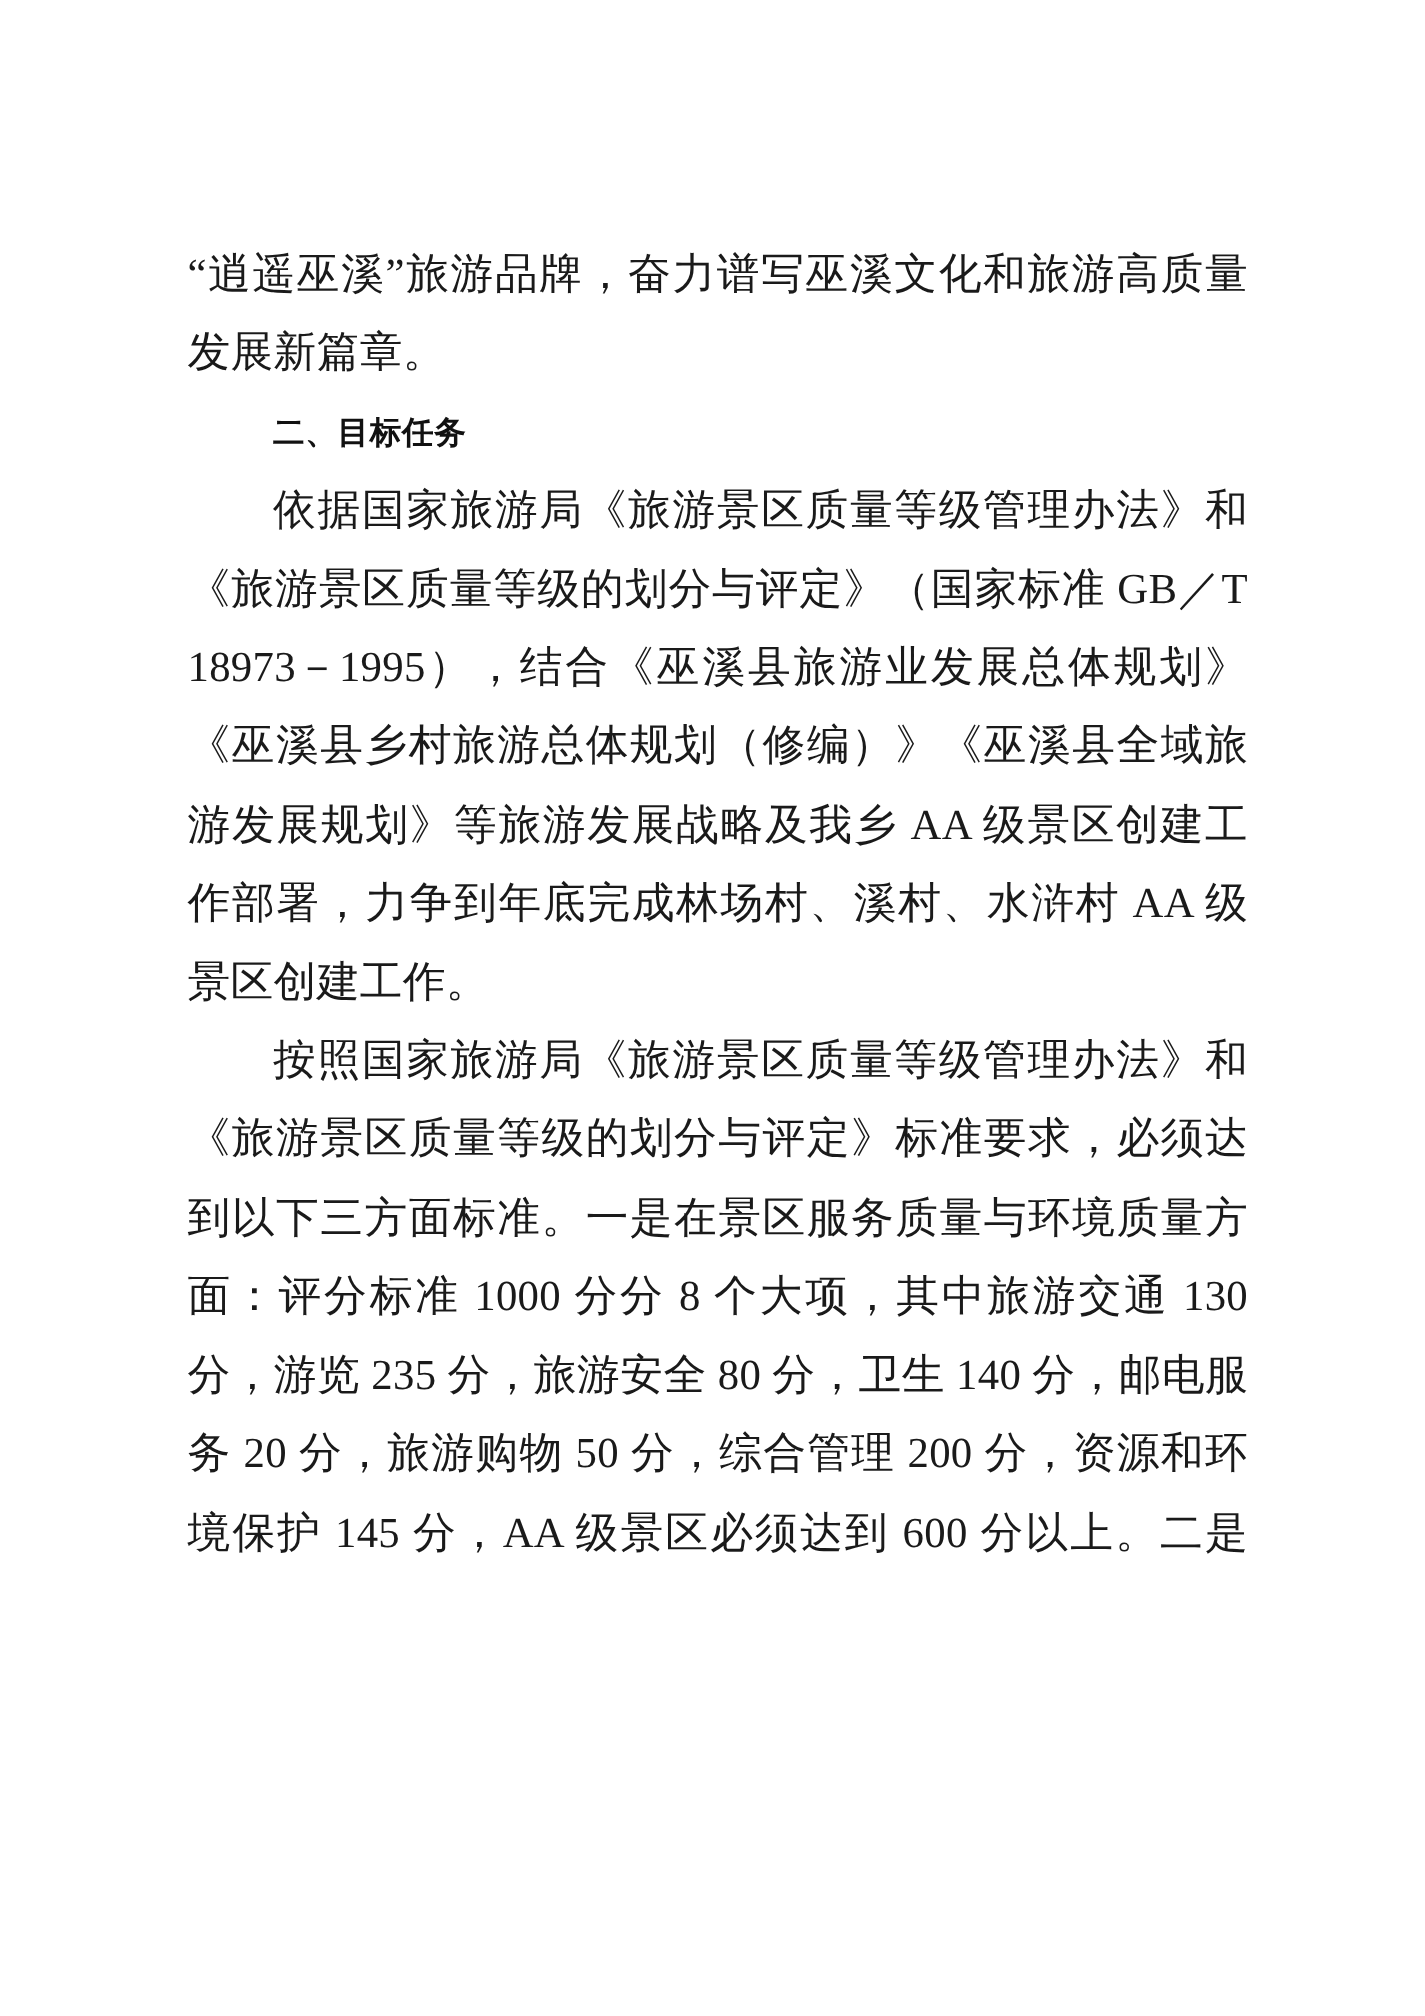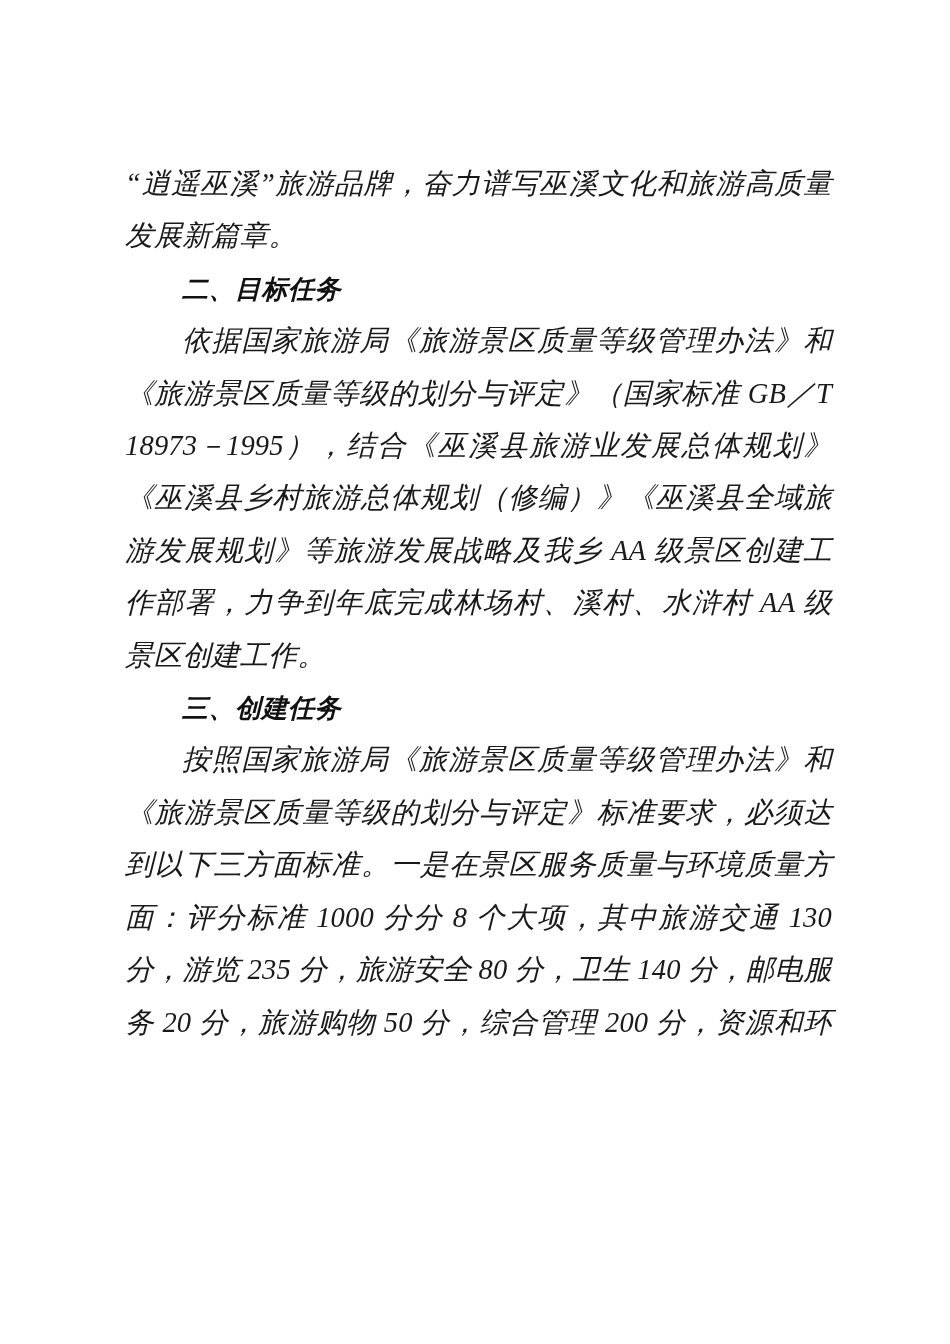--- a/index.html
+++ b/index.html
@@ -7,21 +7,20 @@
     padding: 0;
     background: #ffffff;
   }
   .page {
     position: relative;
     width: 950px;
     height: 1042px;
     background: #ffffff;
     overflow: hidden;
     box-sizing: border-box;
-    font-style: italic;
   }
   .content {
     position: absolute;
     left: 125px;
     top: 158px;
     width: 707px;
   }
   
   .para {
     font-family: "Liberation Serif", "DejaVu Serif", serif;
@@ -39,21 +38,21 @@
   .para.indent {
     text-indent: 57px;
   }
   .para.cont {
     text-indent: 0;
   }
   
   .heading {
     font-family: "Liberation Sans", "DejaVu Sans", sans-serif;
     font-weight: bold;
-    font-size: 26px;
+    font-size: 21px;
     line-height: 52.4px;
     color: #111111;
     margin: 0;
     text-indent: 57px;
     letter-spacing: 0.5px;
   }
   .footer {
     position: absolute;
     left: 148px;
     top: 1183px;
@@ -70,21 +69,20 @@
 <div class="page">
 
   <div class="content">
 
     <p class="para cont">“逍遥巫溪”旅游品牌，奋力谱写巫溪文化和旅游高质量发展新篇章。</p>
 
     <p class="heading">二、目标任务</p>
 
     <p class="para indent">依据国家旅游局《旅游景区质量等级管理办法》和《旅游景区质量等级的划分与评定》（国家标准 GB／T18973－1995），结合《巫溪县旅游业发展总体规划》《巫溪县乡村旅游总体规划（修编）》《巫溪县全域旅游发展规划》等旅游发展战略及我乡 AA 级景区创建工作部署，力争到年底完成林场村、溪村、水浒村 AA 级景区创建工作。</p>
 
-    <p class="heading">三、创建任务</p>
 
     <p class="para indent">按照国家旅游局《旅游景区质量等级管理办法》和《旅游景区质量等级的划分与评定》标准要求，必须达到以下三方面标准。一是在景区服务质量与环境质量方面：评分标准 1000 分分 8 个大项，其中旅游交通 130 分，游览 235 分，旅游安全 80 分，卫生 140 分，邮电服务 20 分，旅游购物 50 分，综合管理 200 分，资源和环境保护 145 分，AA 级景区必须达到 600 分以上。二是在景观质量方面：评分细则分为资源要素价值与景观市场价值两大评价项目，标准分 100 分，其中资源吸引力 65 分，市场吸引力 35 分，AA 级景区必须达到 60 分以上。三是在游客意见方面：评分细则为游客意见评分，游客综合满意度为 100 分，AA 级景区必须达到 60 分以上。XX 乡将从薄弱环节入手，</p>
 
   </div>
 
   <div class="footer">— 2 —</div>
 
 </div>
 
 </body></html>

